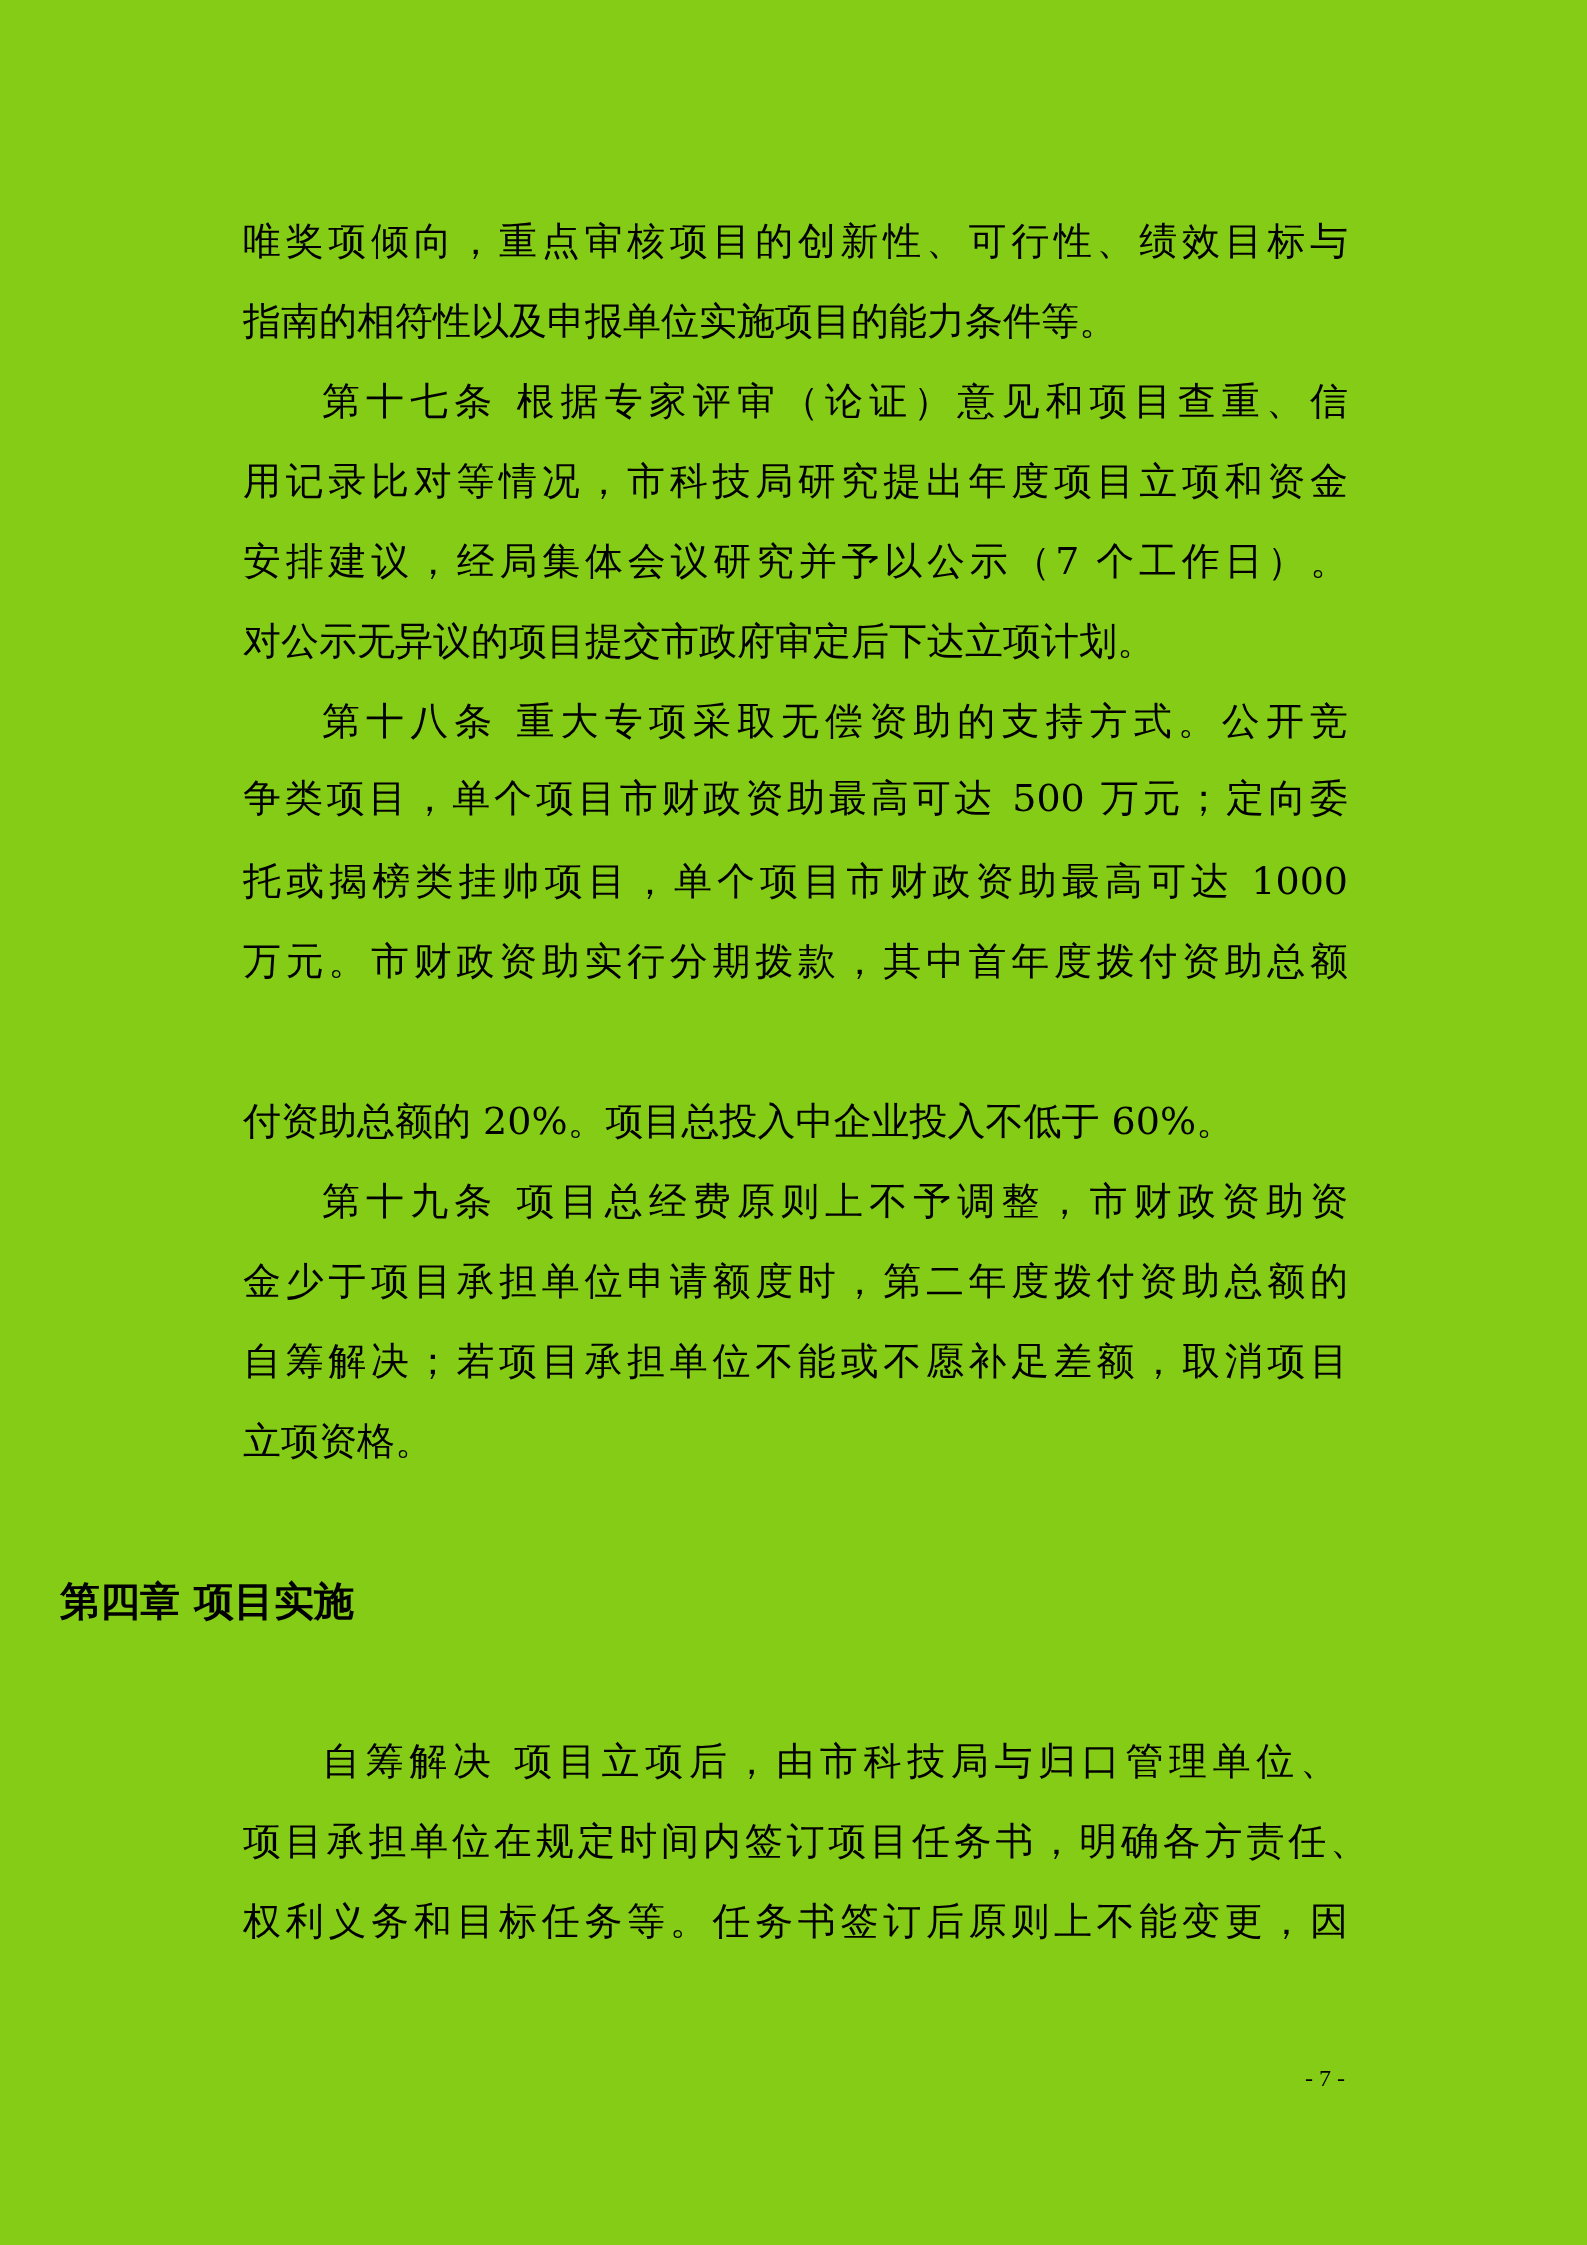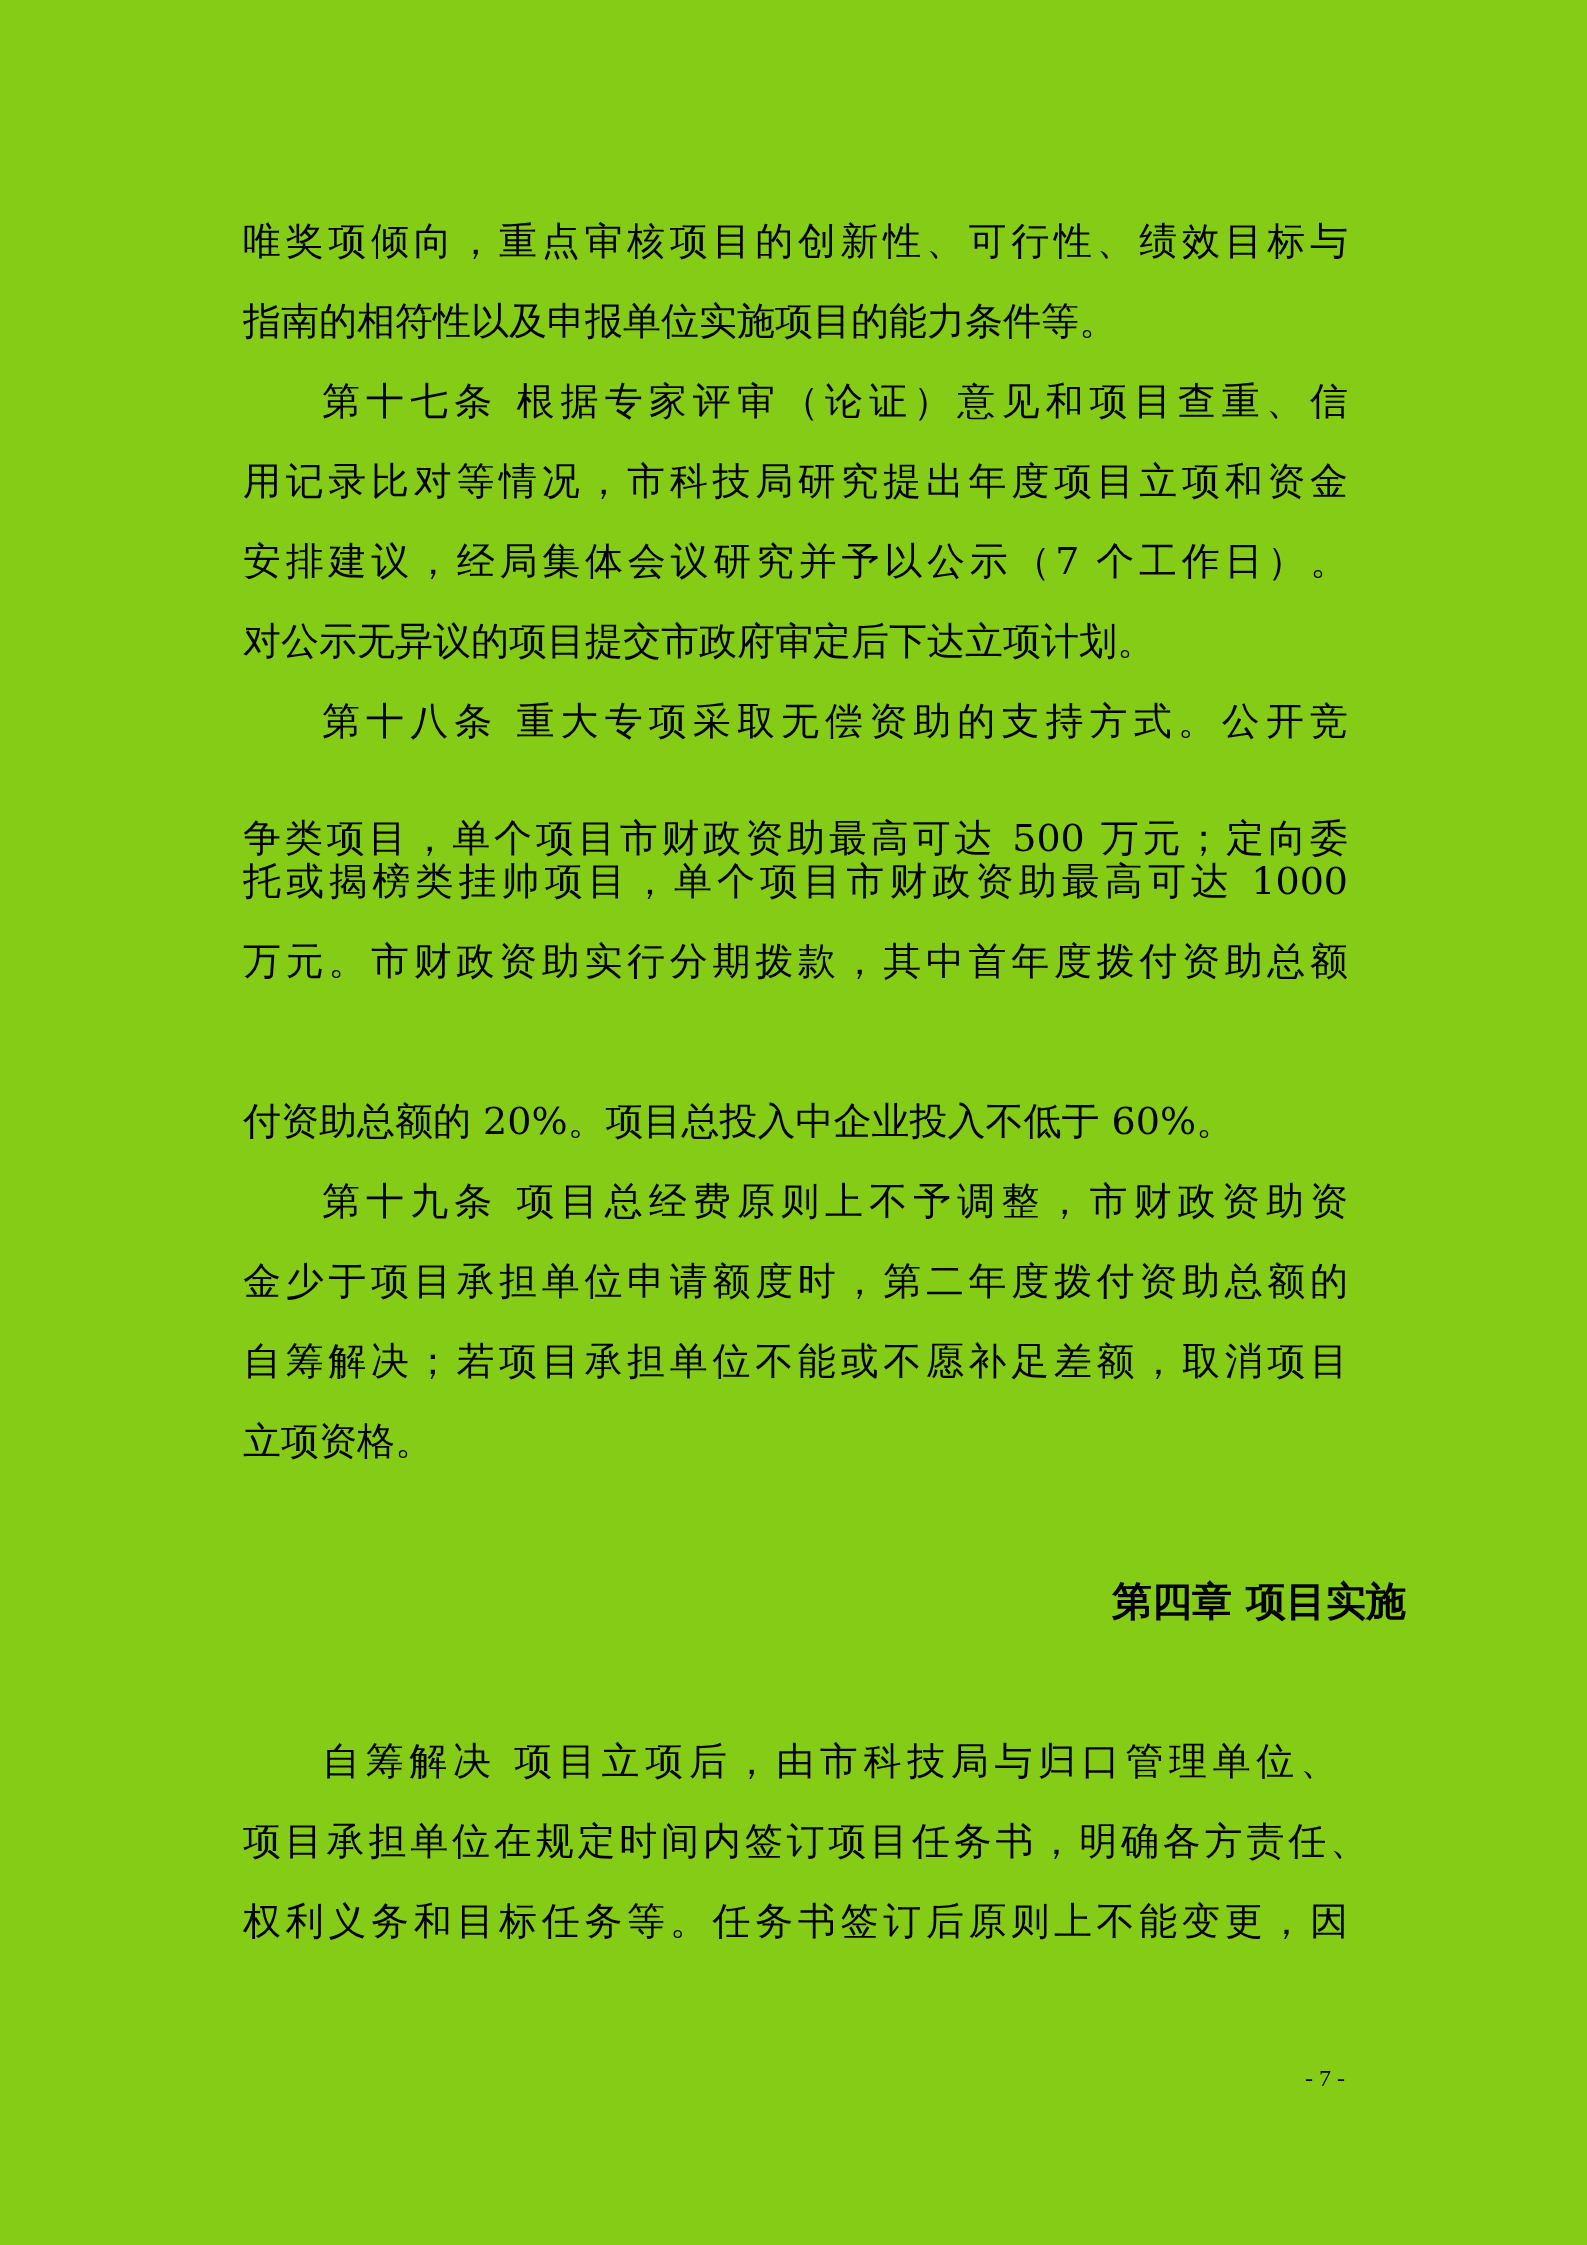--- a/index.html
+++ b/index.html
@@ -18,21 +18,21 @@
       text-align: justify;
       text-align-last: justify;
       letter-spacing: 0;
     }
     .line.last { text-align-last: left; }
     .line.indent { left: 322px; width: 1026px; }
     .heading {
       position: absolute;
       left: 0; width: 1406px;
       top: 1561px; height: 80px; line-height: 80px;
-      text-align: right;
+      text-align: left;
       font-family: "DejaVu Sans", "Liberation Sans", sans-serif;
       font-weight: bold;
       font-size: 40px;
       color: #000;
       padding-left: 60px;
       box-sizing: border-box;
     }
     .page-number {
       position: absolute;
       left: 1290px; top: 2062px;
@@ -48,21 +48,21 @@
 
   <div class="line" style="top:201px;">唯奖项倾向，重点审核项目的创新性、可行性、绩效目标与</div>
   <div class="line last" style="top:281px;">指南的相符性以及申报单位实施项目的能力条件等。</div>
 
   <div class="line indent" style="top:361px;">第十七条 根据专家评审（论证）意见和项目查重、信</div>
   <div class="line" style="top:441px;">用记录比对等情况，市科技局研究提出年度项目立项和资金</div>
   <div class="line" style="top:521px;">安排建议，经局集体会议研究并予以公示（7 个工作日）。</div>
   <div class="line last" style="top:601px;">对公示无异议的项目提交市政府审定后下达立项计划。</div>
 
   <div class="line indent" style="top:681px;">第十八条 重大专项采取无偿资助的支持方式。公开竞</div>
-  <div class="line" style="top:798px;">争类项目，单个项目市财政资助最高可达 500 万元；定向委</div>
+  <div class="line" style="top:758px;">争类项目，单个项目市财政资助最高可达 500 万元；定向委</div>
   <div class="line" style="top:841px;">托或揭榜类挂帅项目，单个项目市财政资助最高可达 1000</div>
   <div class="line" style="top:921px;">万元。市财政资助实行分期拨款，其中首年度拨付资助总额</div>
   <div class="line last" style="top:1081px;">付资助总额的 20%。项目总投入中企业投入不低于 60%。</div>
 
   <div class="line indent" style="top:1161px;">第十九条 项目总经费原则上不予调整，市财政资助资</div>
   <div class="line" style="top:1241px;">金少于项目承担单位申请额度时，第二年度拨付资助总额的</div>
   <div class="line" style="top:1321px;">自筹解决；若项目承担单位不能或不愿补足差额，取消项目</div>
   <div class="line last" style="top:1401px;">立项资格。</div>
 
   <div class="heading">第四章  项目实施</div>

